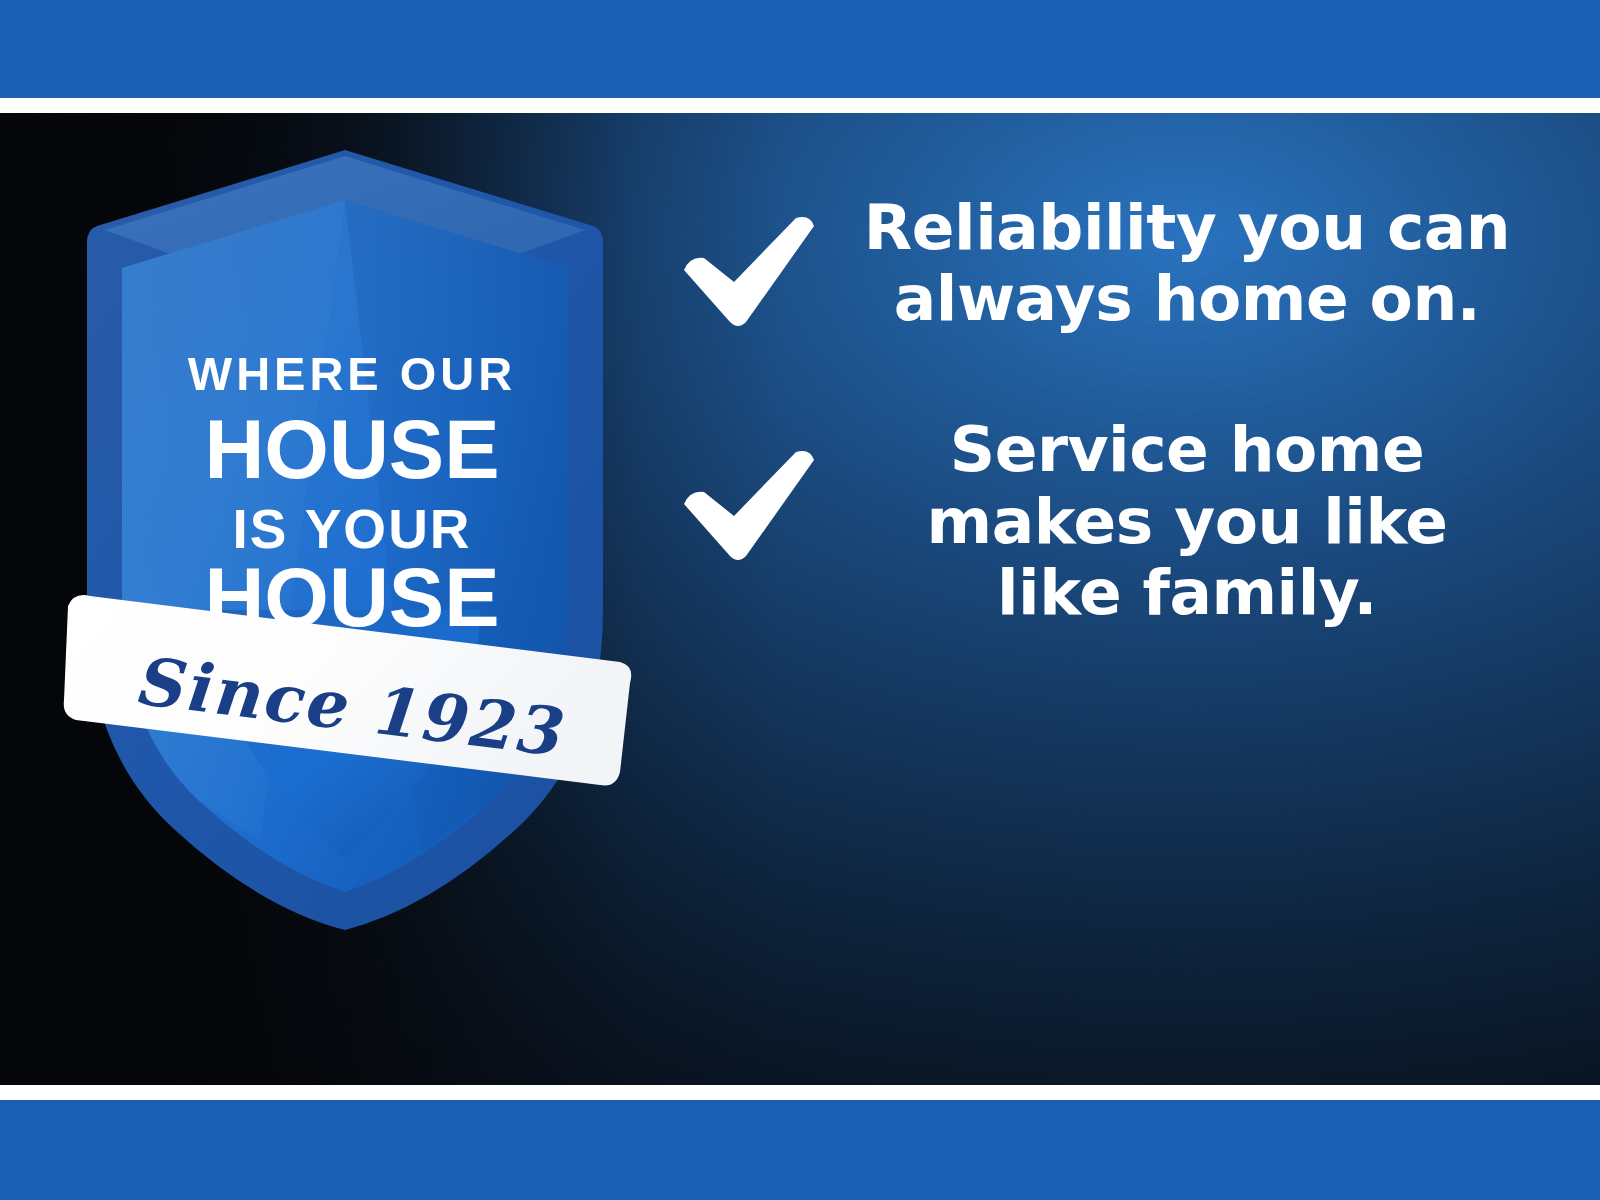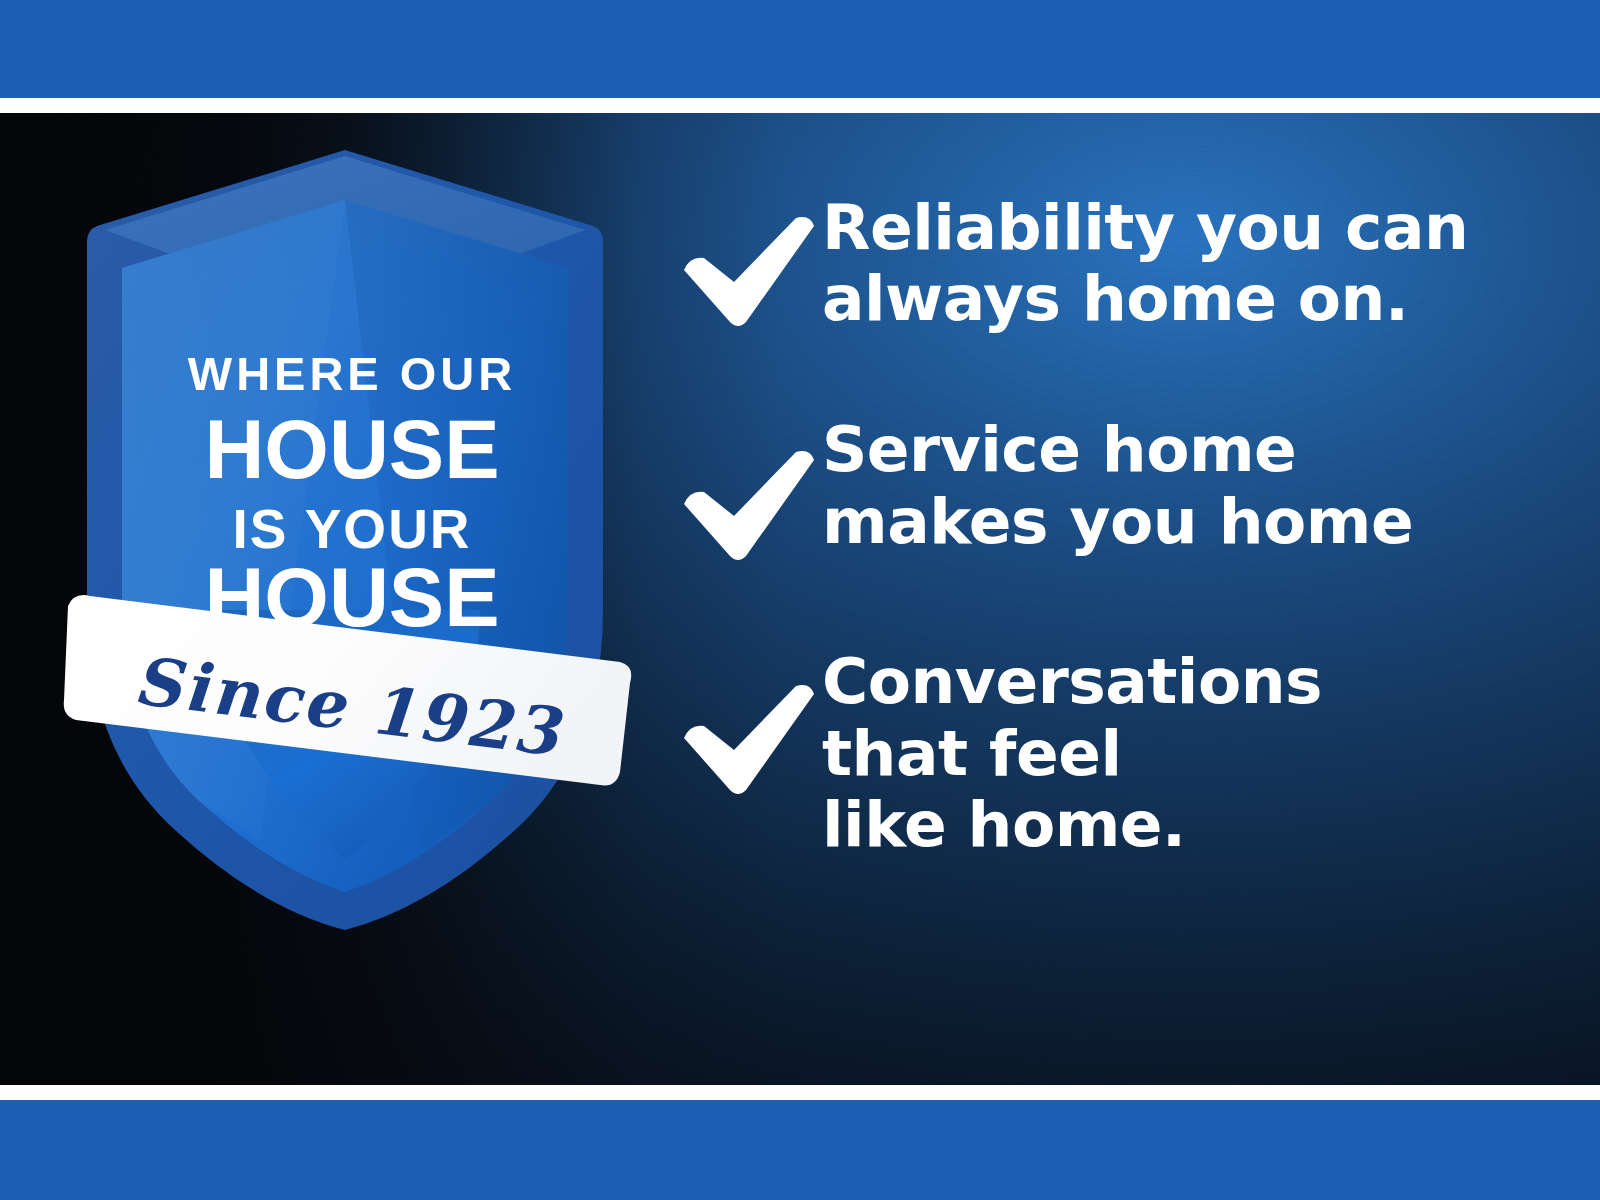--- a/index.html
+++ b/index.html
@@ -121,20 +121,21 @@
   .bullets {
     position: absolute;
     left: 672px;
     top: 190px;
     width: 880px;
   }
   .bullet-row {
     display: flex;
     align-items: flex-start;
     margin-bottom: 78px;
+    text-align: center;
   }
   .bullet-row:last-child { margin-bottom: 0; }
 
   .check {
     flex: 0 0 auto;
     width: 150px;
     height: 120px;
     margin-top: 22px;
   }
   .check svg { display: block; width: 100%; height: 100%; }
@@ -264,35 +265,24 @@
     </div>
 
     <div class="bullet-row row-2">
       <div class="check">
         <svg viewBox="0 0 150 120">
           <path d="M 12 58 Q 18 44 32 46 L 62 70 L 124 6 Q 138 2 142 14 L 74 110 Q 66 118 58 110 Z" fill="#ffffff"></path>
         </svg>
       </div>
       <div class="bullet-text">
         <span class="ln">Service home</span>
-        <span class="ln">makes you home</span>
+        <span class="ln">makes you like</span>
+        <span class="ln">like family.</span>
       </div>
     </div>
 
-    <div class="bullet-row row-3">
-      <div class="check">
-        <svg viewBox="0 0 150 120">
-          <path d="M 12 58 Q 18 44 32 46 L 62 70 L 124 6 Q 138 2 142 14 L 74 110 Q 66 118 58 110 Z" fill="#ffffff"></path>
-        </svg>
-      </div>
-      <div class="bullet-text">
-        <span class="ln">Conversations</span>
-        <span class="ln">that feel</span>
-        <span class="ln">like home.</span>
-      </div>
-    </div>
 
   </div>
 
   <div class="gap gap-bottom"></div>
   <div class="bar bar-bottom"></div>
 
 </div>
 
 </body></html>

